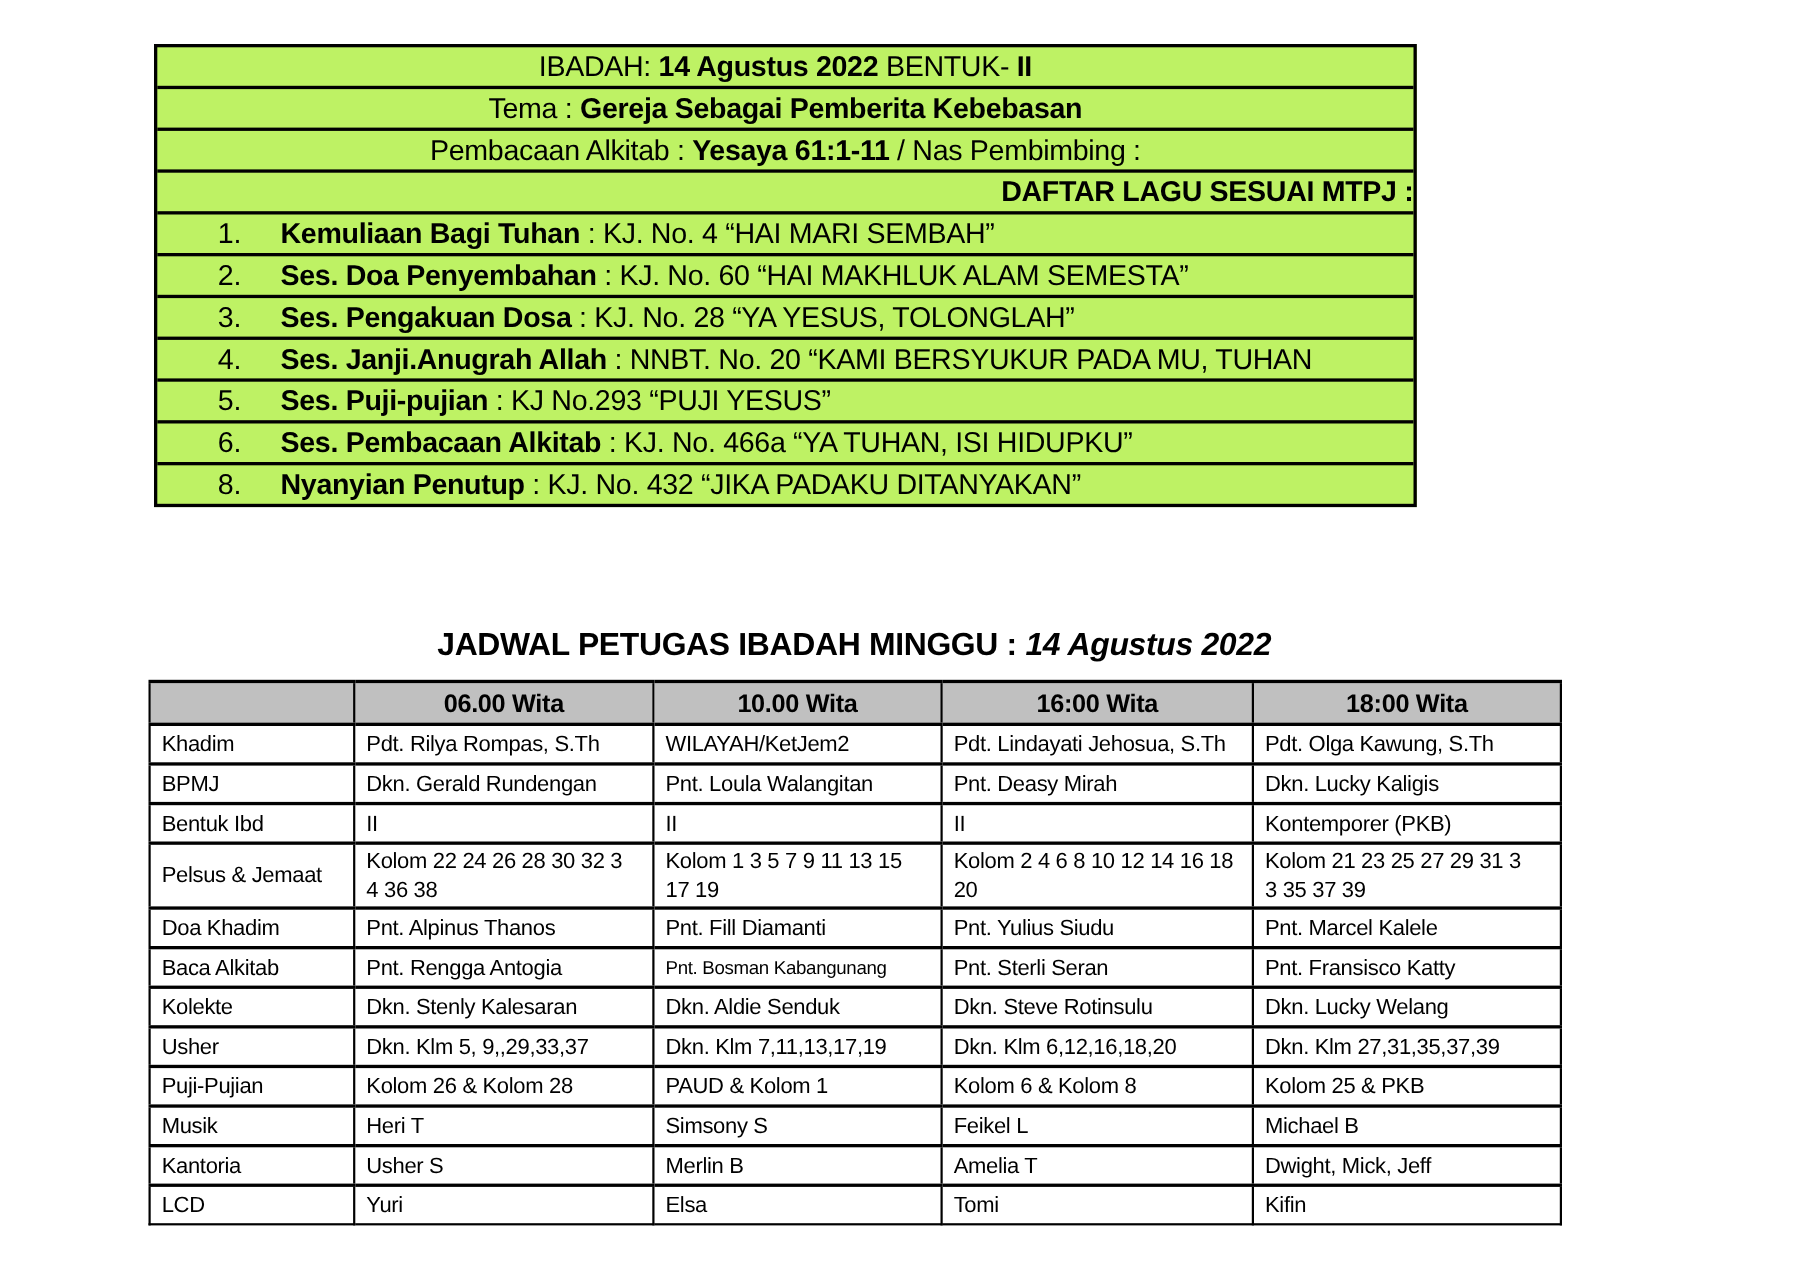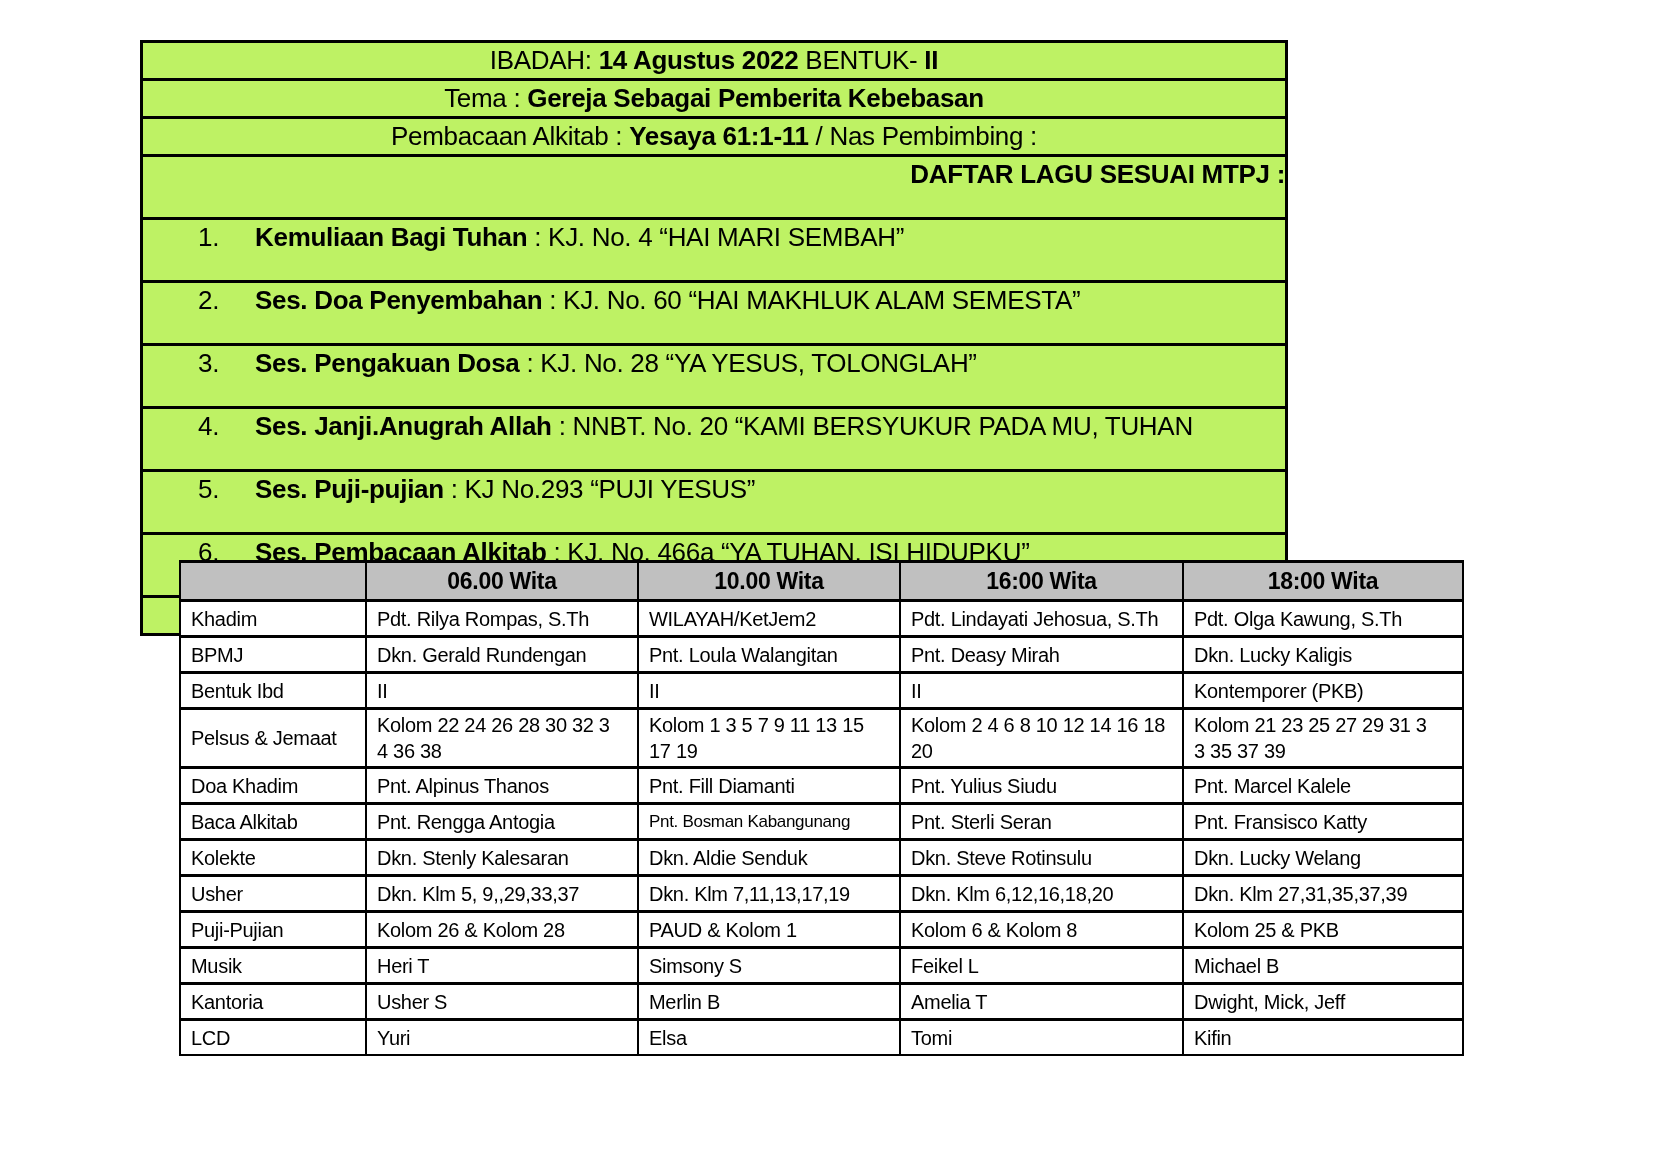--- a/index.html
+++ b/index.html
@@ -30,21 +30,21 @@
     height: 35px;
     line-height: 35px;
     font-size: 26px;
     border-top: 3px solid var(--border, #000);
     white-space: nowrap;
     overflow: hidden;
   }
   .lt-row:first-child { border-top: none; }
   .lt-row.center { text-align: center; }
   .lt-row.left   { padding-left: 14px; text-align: right; }
-  .lt-row.item   { padding-left: 55px; margin-top: 25px; }
+  .lt-row.item   { padding-left: 55px; }
   .lt-row .num   { display: inline-block; width: 57px; }
   .b { font-weight: bold; }
   
   .sched-block {
     position: absolute;
     left: 135px;
     top: 560px;
     width: 1283px;
   }
   .sched-title {
@@ -56,21 +56,20 @@
     white-space: nowrap;
   }
   .sched-title .title-date {
     font-style: italic;
   }
   table.sched {
     border-collapse: collapse;
     width: 1283px;
     table-layout: fixed;
     background: #fff;
-    margin-left: 44px;
   }
   table.sched td {
     border: 2px solid var(--border, #000);
     border-top-width: 3px;
     padding: 2px 10px;
     font-size: 20px;
     line-height: 26px;
     height: 29px;
     vertical-align: middle;
     white-space: pre-line;
@@ -98,20 +97,21 @@
     <div class="lt-row item"><span class="num">1.</span><span class="b">Kemuliaan Bagi Tuhan</span><span> : KJ. No. 4 “HAI MARI SEMBAH”</span></div>
     <div class="lt-row item"><span class="num">2.</span><span class="b">Ses. Doa Penyembahan</span><span> : KJ. No. 60 “HAI MAKHLUK ALAM SEMESTA”</span></div>
     <div class="lt-row item"><span class="num">3.</span><span class="b">Ses. Pengakuan Dosa</span><span> : KJ. No. 28 “YA YESUS, TOLONGLAH”</span></div>
     <div class="lt-row item"><span class="num">4.</span><span class="b">Ses. Janji.Anugrah Allah</span><span> : NNBT. No. 20 “KAMI BERSYUKUR PADA MU, TUHAN</span></div>
     <div class="lt-row item"><span class="num">5.</span><span class="b">Ses. Puji-pujian</span><span> : KJ No.293 “PUJI YESUS”</span></div>
     <div class="lt-row item"><span class="num">6.</span><span class="b">Ses. Pembacaan Alkitab</span><span> :  KJ. No. 466a “YA TUHAN, ISI HIDUPKU”</span></div>
     <div class="lt-row item"><span class="num">8.</span><span class="b">Nyanyian Penutup</span><span> :  KJ. No. 432 “JIKA PADAKU DITANYAKAN”</span></div>
   </div>
 
 <div class="sched-block">
+  <div class="sched-title"><span class="title-label">JADWAL PETUGAS IBADAH MINGGU : </span><span class="title-date">14 Agustus 2022</span></div>
 
   <table class="sched">
     <colgroup>
       <col style="width:186px">
       <col style="width:272px">
       <col style="width:262px">
       <col style="width:283px">
       <col style="width:280px">
     </colgroup>
     <thead>

